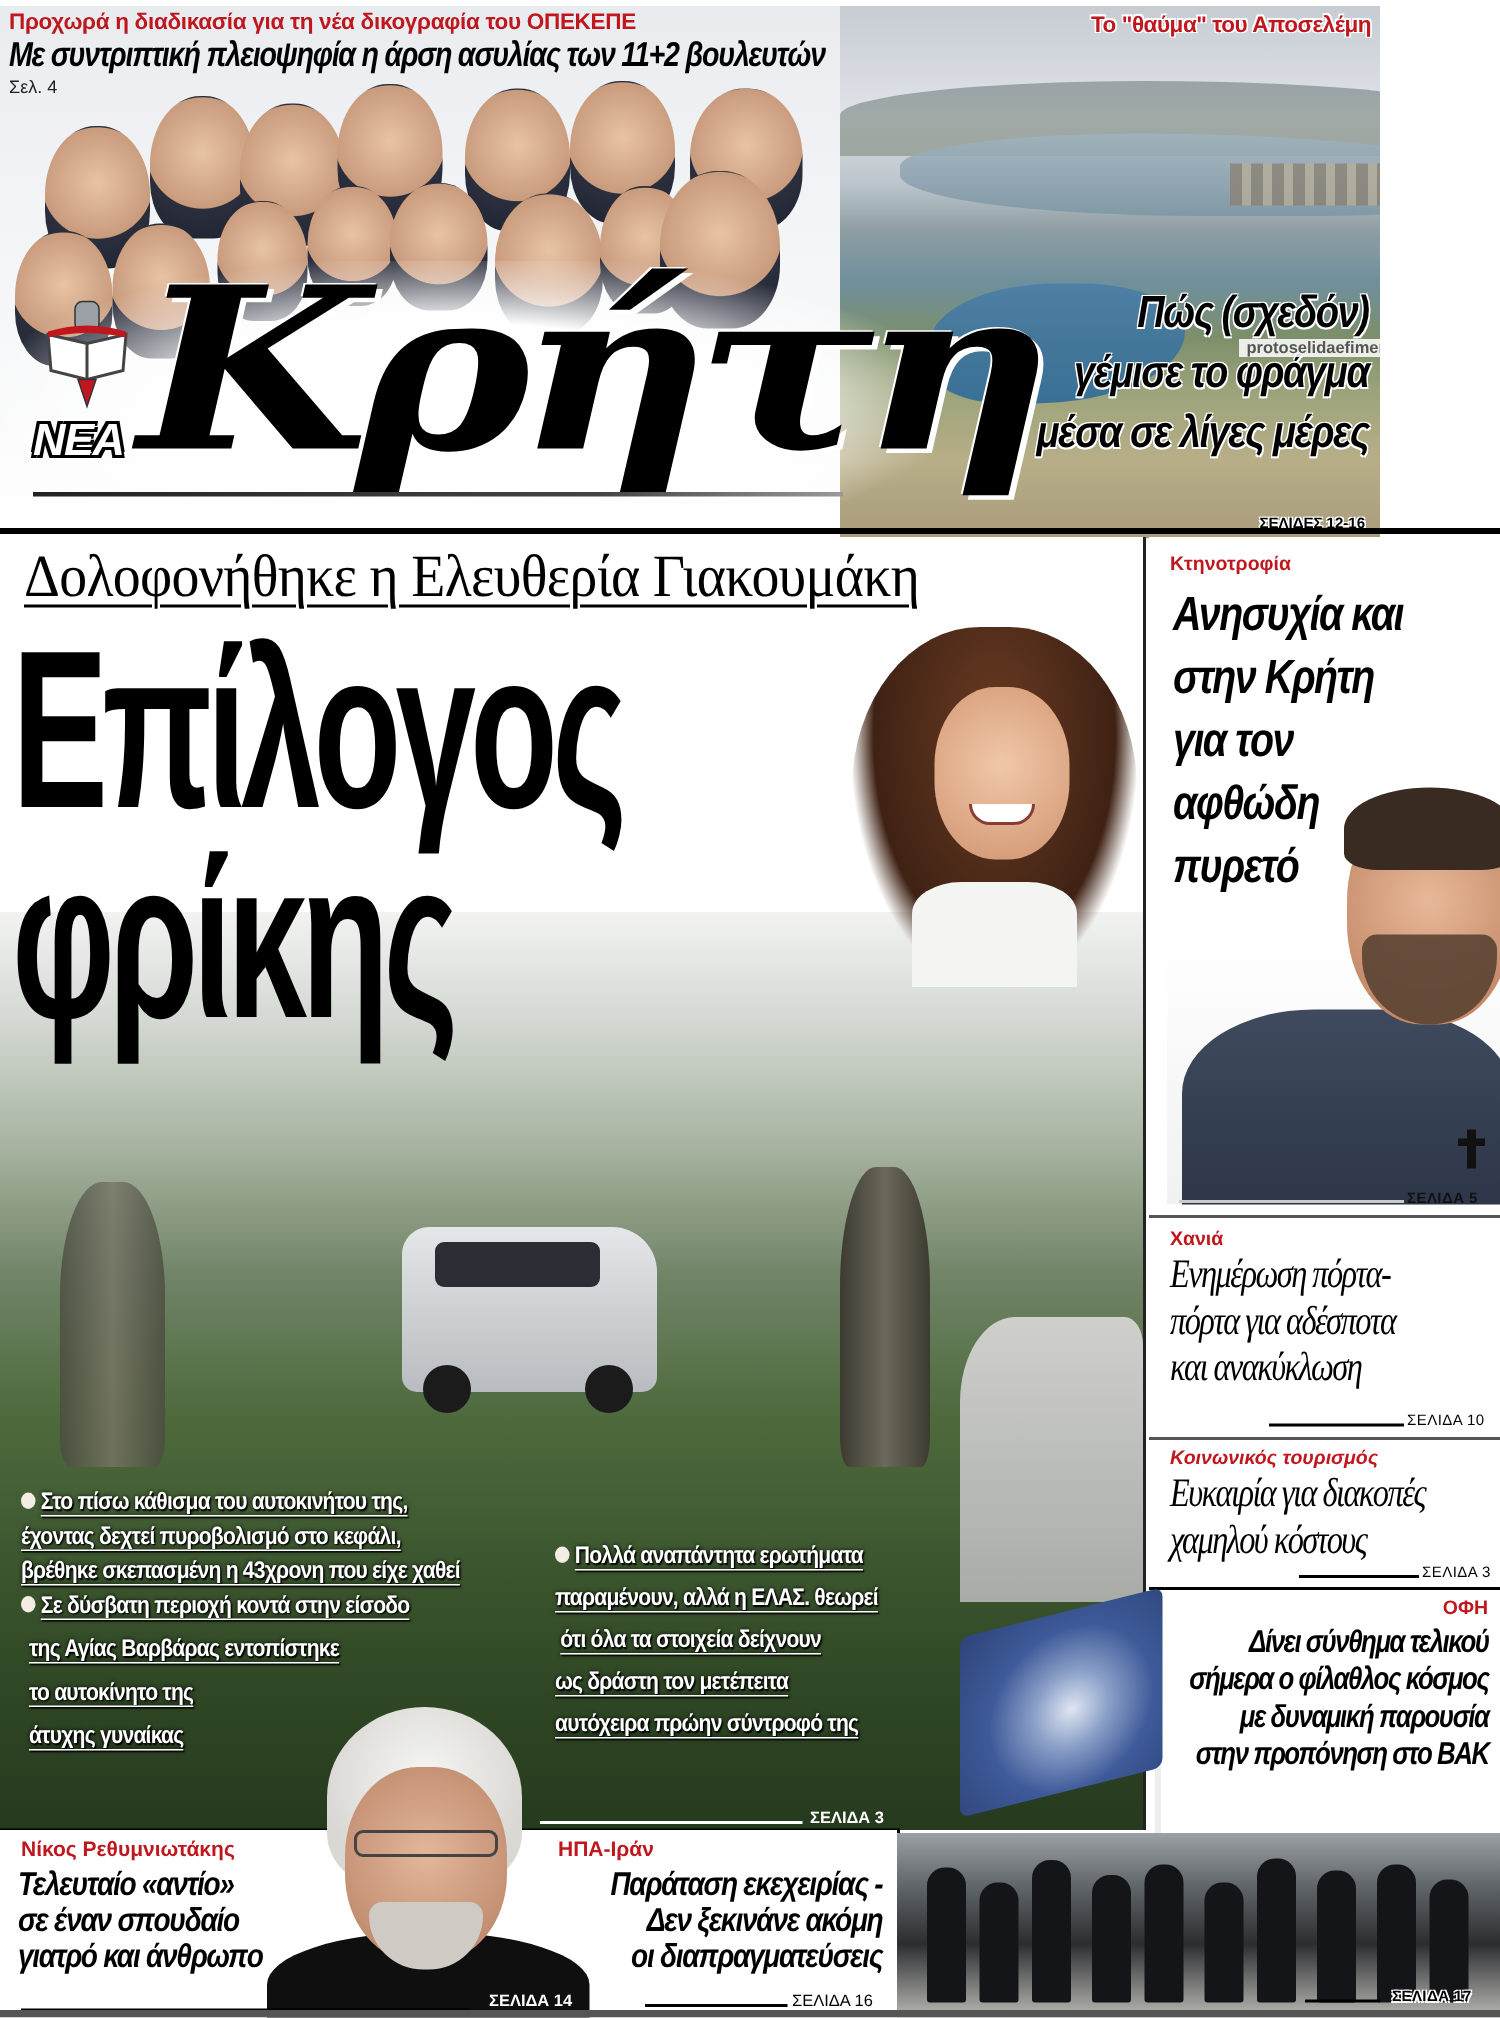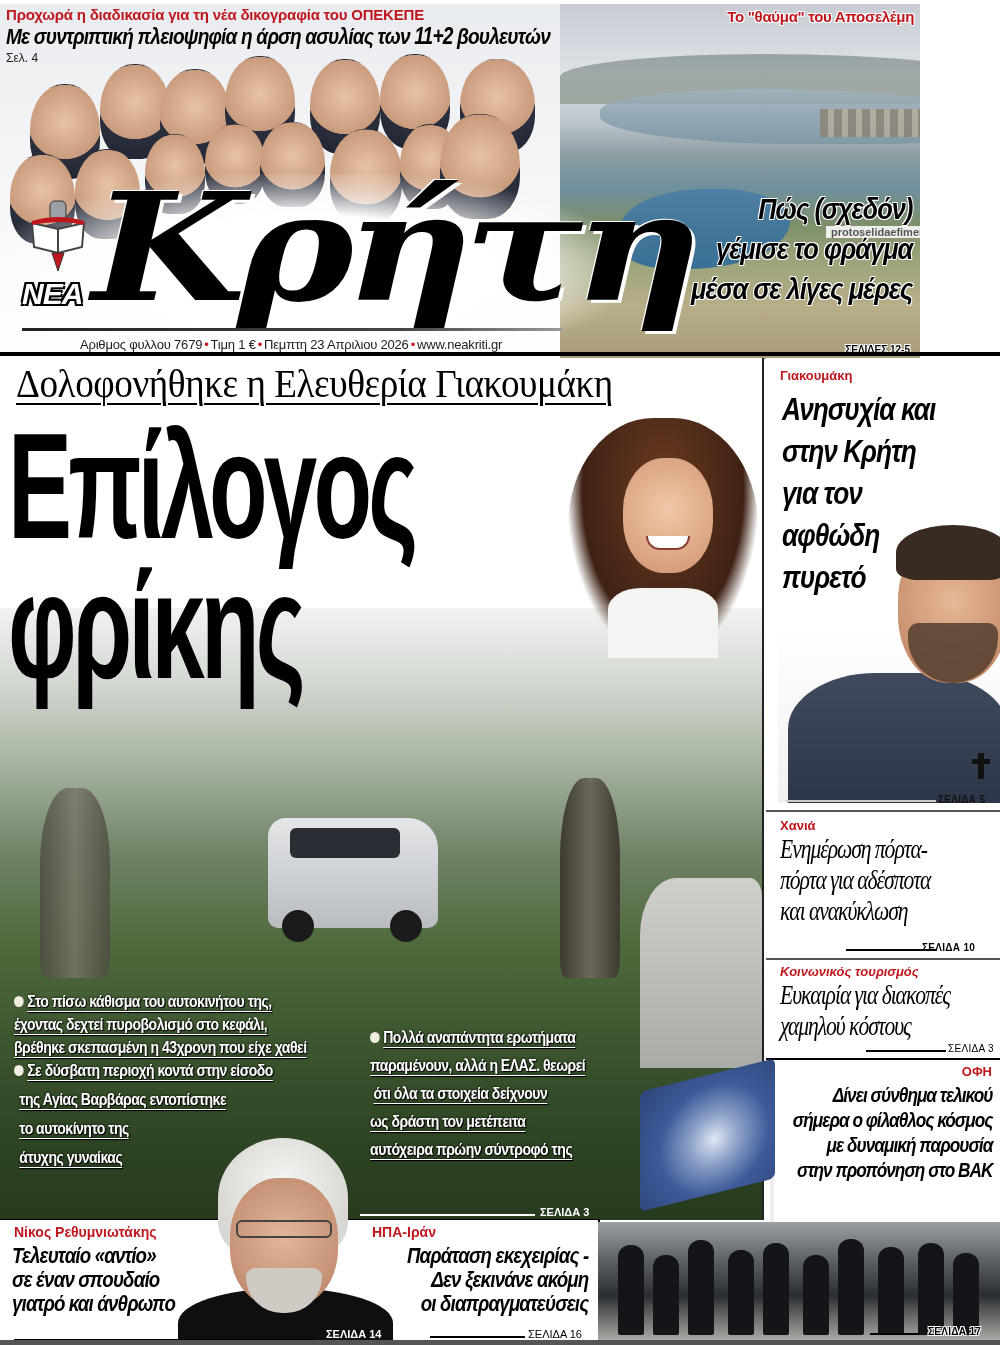--- a/index.html
+++ b/index.html
@@ -165,31 +165,28 @@
     <rect x="22" y="2" width="16" height="20" rx="5" fill="#9aa0a6" stroke="#333" stroke-width="1"></rect>
     <path d="M4 24 L30 30 L56 24 L54 48 L30 54 L6 48 Z" fill="#fff" stroke="#444" stroke-width="2"></path>
     <path d="M30 30 L30 54" stroke="#444" stroke-width="2"></path>
     <path d="M4 22 Q30 14 56 22 L56 26 Q30 20 4 26 Z" fill="#c0161d"></path>
     <path d="M24 54 L36 54 L30 72 Z" fill="#c0161d" stroke="#333" stroke-width="1"></path>
   </svg>
   <div class="logo-nea">ΝΕΑ</div>
   <div class="logo-kriti">Κρήτη</div>
 
   <div class="dateline-rule"></div>
-  <div class="dateline">
-    <span>Αριθμος φυλλου 7679</span><span class="dot">•</span><span>Τιμη 1 €</span><span class="dot">•</span><span>Πεμπτη 23 Απριλιου 2026</span><span class="dot">•</span><span>www.neakriti.gr</span>
-  </div>
 
   <div class="dam-head">
     <div>Πώς (σχεδόν)</div>
     <div>γέμισε το φράγμα</div>
     <div>μέσα σε λίγες μέρες</div>
   </div>
   <div class="watermark">protoselidaefimeridon.gr</div>
-  <div class="dam-page">ΣΕΛΙΔΕΣ 12-5</div>
+  <div class="dam-page">ΣΕΛΙΔΕΣ 12-16</div>
 </section>
 <div class="mast-rule"></div>
 
 <section class="lead">
   <div class="lead-photo"></div>
   <div class="tree2"></div>
   <div class="tree"></div>
   <div class="car"></div>
   <div class="car-window"></div>
   <div class="car-wheel" style="left:282px;top:552px;"></div>
@@ -227,21 +224,21 @@
     <p style="margin-top:5px;">αυτόχειρα πρώην σύντροφό της</p>
   </div>
 
   <div class="lead-rule"></div>
   <div class="lead-page">ΣΕΛΙΔΑ 3</div>
 </section>
 <div class="vrule-right"></div>
 
 <aside class="rcol">
 
-  <div class="r-kicker" style="left:14px;top:10px;">Γιακουμάκη</div>
+  <div class="r-kicker" style="left:14px;top:10px;">Κτηνοτροφία</div>
   <div class="farmer">
     <div class="bg"></div>
     <div class="body"></div>
     <div class="head"></div>
     <div class="hairf"></div>
     <div class="beard"></div>
     <div class="cross"></div>
   </div>
   <div class="r-head-sans" style="left:16px;top:30px;font-size:32px;line-height:42px;transform:scaleX(0.82);">
     <div>Ανησυχία και</div>
@@ -255,21 +252,21 @@
 
   <div class="r-sep" style="top:452px;"></div>
 
   <div class="r-kicker" style="left:14px;top:460px;">Χανιά</div>
   <div class="r-head-serif" style="left:14px;top:476px;font-size:27px;line-height:31px;transform:scaleX(0.8);">
     <div>Ενημέρωση πόρτα-</div>
     <div>πόρτα για αδέσποτα</div>
     <div>και ανακύκλωση</div>
   </div>
   <div class="r-rule" style="left:80px;top:591px;width:90px;"></div>
-  <div class="r-page" style="left:156px;top:584px;font-weight:bold;">ΣΕΛΙΔΑ 10</div>
+  <div class="r-page" style="left:172px;top:584px;font-weight:normal;">ΣΕΛΙΔΑ 10</div>
 
   <div class="r-sep" style="top:600px;"></div>
 
   <div class="r-kicker" style="left:14px;top:606px;font-style:italic;">Κοινωνικός τουρισμός</div>
   <div class="r-head-serif" style="left:14px;top:622px;font-size:27px;line-height:31px;transform:scaleX(0.8);">
     <div>Ευκαιρία για διακοπές</div>
     <div>χαμηλού κόστους</div>
   </div>
   <div class="r-rule" style="left:100px;top:692px;width:80px;"></div>
   <div class="r-page" style="left:182px;top:685px;font-weight:normal;">ΣΕΛΙΔΑ 3</div>

